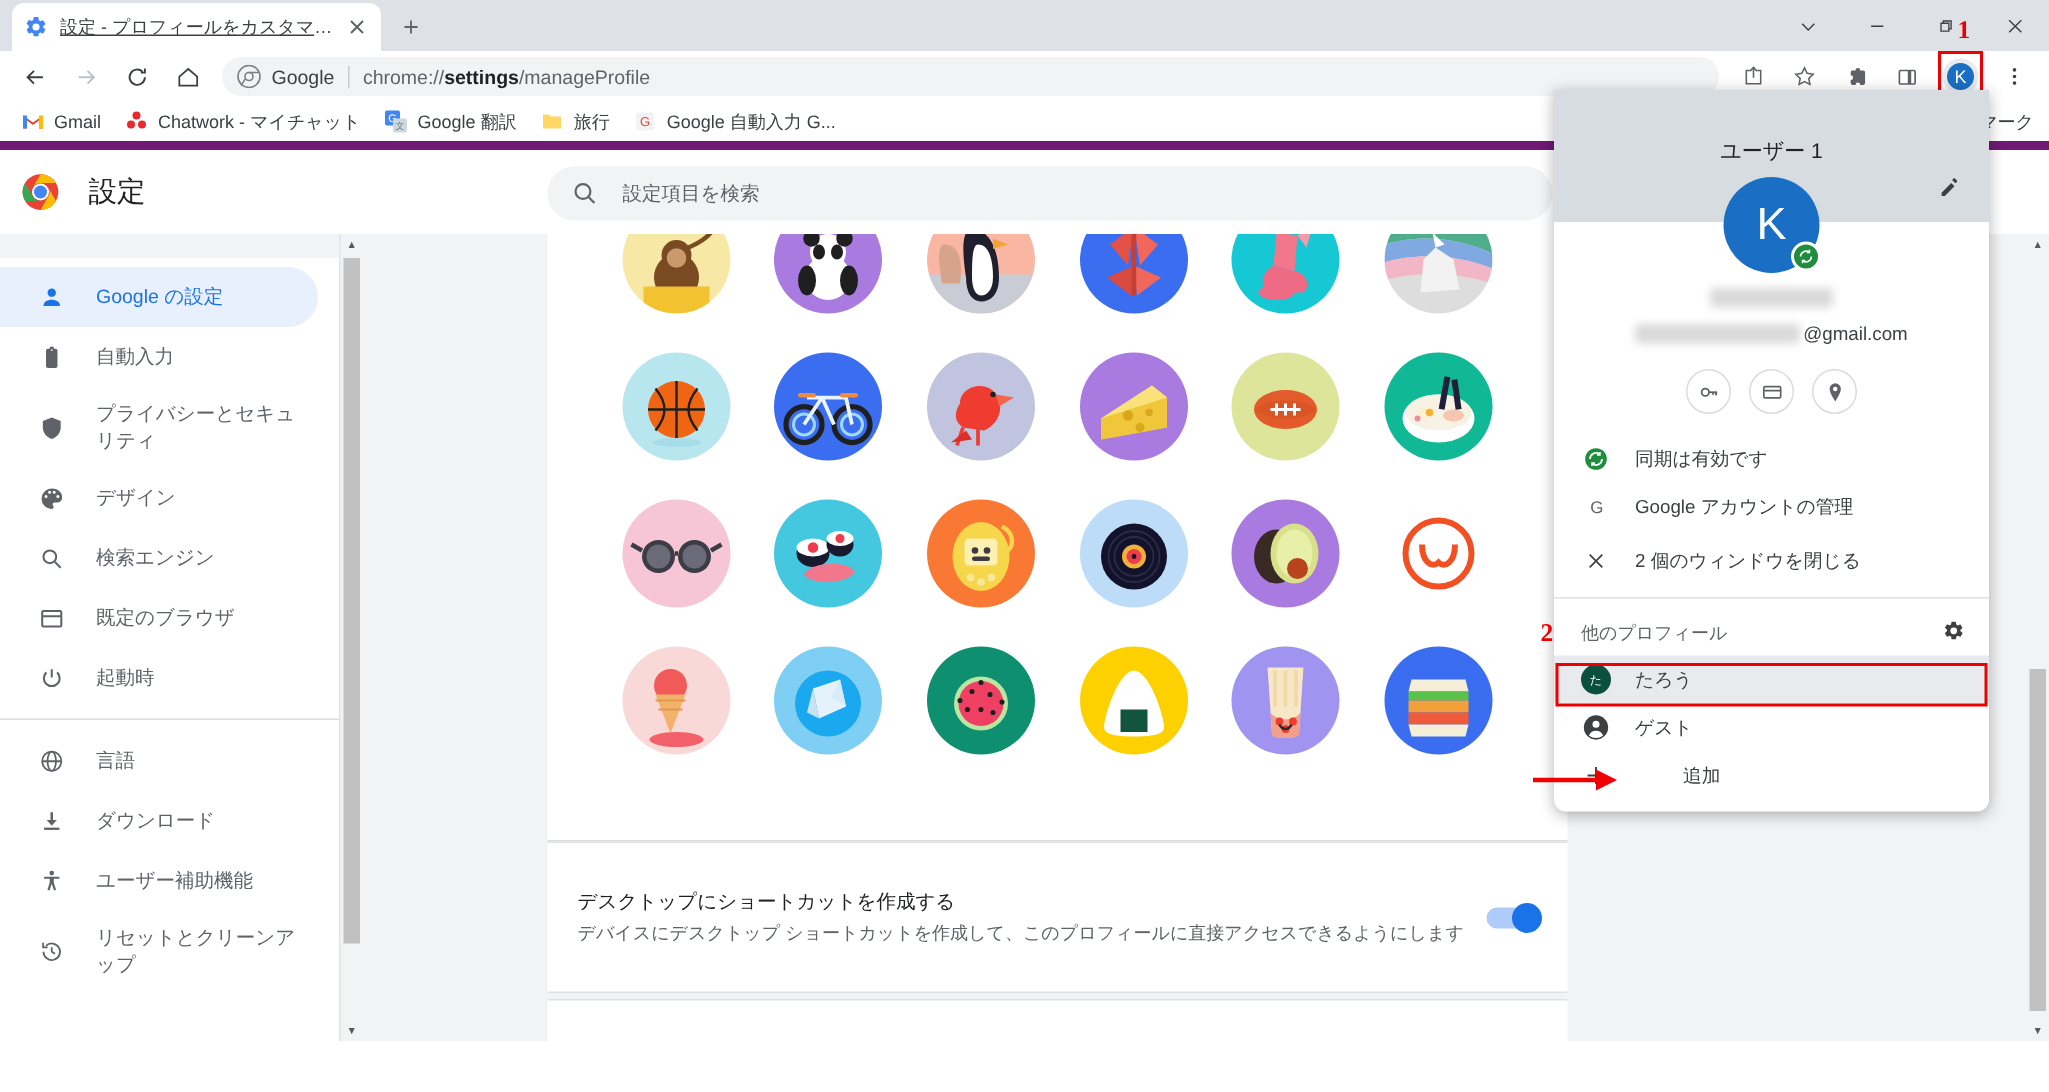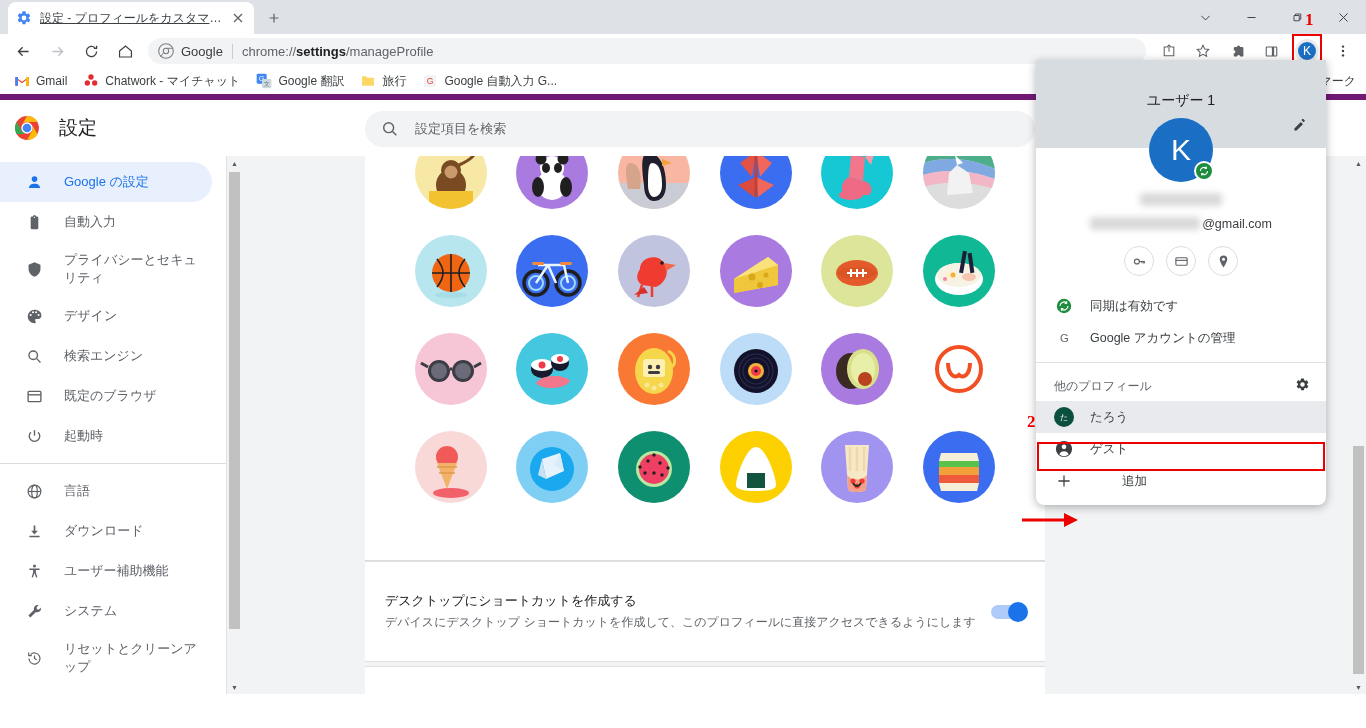--- a/index.html
+++ b/index.html
@@ -107,21 +107,21 @@
     background: #f1f3f4; border-radius: 18px;
     display: flex; align-items: center; padding: 0 16px;
   }
   .search-ico { width: 18px; height: 18px; color: #5f6368; flex: 0 0 18px; }
   .search-ph { font-size: 13px; color: #5f6368; margin-left: 16px; }
 
   
   .body-area { position: relative; height: 538px; background: #f1f3f4; }
 
   .sidebar {
-    position: absolute; left: 0; top: 0; width: 226px; height: 538px;
+    position: absolute; left: 0; top: 16px; width: 226px; height: 538px;
     background: #ffffff; overflow: hidden; padding-top: 6px;
   }
   .nav-item {
     height: 40px; display: flex; align-items: center;
     padding-left: 24px; border-radius: 0 20px 20px 0;
     margin-right: 14px; color: #5f6368;
   }
   .nav-item.tall { height: 54px; }
   .nav-item.active { background: #e8f0fe; color: #1a73e8; }
   .nav-ico {
@@ -563,28 +563,20 @@
         <span class="nav-label">ダウンロード</span>
       </div>
       <div class="nav-item">
         <span class="nav-ico">
           <svg viewBox="0 0 20 20" width="17" height="17" fill="#5f6368">
               <circle cx="10" cy="3.6" r="1.8"></circle>
               <path d="M4 6.5h12v1.6h-4.4v3l1.8 5.6-1.6.5-1.8-5.3-1.8 5.3-1.6-.5 1.8-5.6v-3H4z"></path>
             </svg>
         </span>
         <span class="nav-label">ユーザー補助機能</span>
-      </div>
-      <div class="nav-item">
-        <span class="nav-ico">
-          <svg viewBox="0 0 20 20" width="17" height="17" fill="#5f6368">
-              <path d="M14.8 2.5a4.6 4.6 0 0 0-5.5 5.8L2.8 14.8 5.2 17.2l6.5-6.5a4.6 4.6 0 0 0 5.8-5.5l-2.6 2.6-2-.5-.5-2z"></path>
-            </svg>
-        </span>
-        <span class="nav-label">システム</span>
       </div>
       <div class="nav-item tall">
         <span class="nav-ico">
           <svg viewBox="0 0 20 20" width="17" height="17" fill="none" stroke="#5f6368" stroke-width="1.4">
               <path d="M3.5 10a6.5 6.5 0 1 0 1.9-4.6"></path>
               <path d="M3.2 3 V6.6 H6.8"></path>
               <path d="M10 6.5 V10 L12.6 11.6"></path>
             </svg>
         </span>
         <span class="nav-label">リセットとクリーンアップ</span>
@@ -965,20 +957,28 @@
 
   <div class="pm-row">
     <span class="ri">
       <svg viewBox="0 0 24 24" width="15" height="15">
           <text x="12" y="18" font-size="18" text-anchor="middle" fill="#5f6368" font-family="Liberation Sans">G</text>
         </svg>
     </span>
     <span>Google アカウントの管理</span>
   </div>
 
+  <div class="pm-row" style="margin-top:4px;">
+    <span class="ri">
+      <svg viewBox="0 0 20 20" width="14" height="14" stroke="#3c4043" stroke-width="1.6">
+          <path d="M4 4 L16 16 M16 4 L4 16"></path>
+        </svg>
+    </span>
+    <span>2 個のウィンドウを閉じる</span>
+  </div>
 
   <div class="pm-div"></div>
 
   <div class="pm-section-head">
     <span>他のプロフィール</span>
     <span class="spacer"></span>
     <span>
       <svg viewBox="0 0 24 24" width="15" height="15" fill="#3c4043">
         <path d="M19.1 12.9a7 7 0 0 0 0-1.9l2-1.6a.5.5 0 0 0 .1-.6l-1.9-3.3a.5.5 0 0 0-.6-.2l-2.4 1a7 7 0 0 0-1.6-1l-.4-2.5a.5.5 0 0 0-.5-.4h-3.8a.5.5 0 0 0-.5.4l-.4 2.5c-.6.2-1.1.6-1.6.9l-2.4-1a.5.5 0 0 0-.6.3L2.7 8.5a.5.5 0 0 0 .1.6l2 1.6a7 7 0 0 0 0 1.9l-2 1.6a.5.5 0 0 0-.1.6l1.9 3.3c.1.2.4.3.6.2l2.4-1c.5.4 1 .7 1.6.9l.4 2.5c0 .3.3.4.5.4h3.8c.2 0 .4-.1.5-.4l.4-2.5c.6-.2 1.1-.6 1.6-.9l2.4 1c.2.1.5 0 .6-.2l1.9-3.3a.5.5 0 0 0-.1-.6l-2-1.6zM12 15.6a3.6 3.6 0 1 1 0-7.2 3.6 3.6 0 0 1 0 7.2z"></path>
       </svg>

